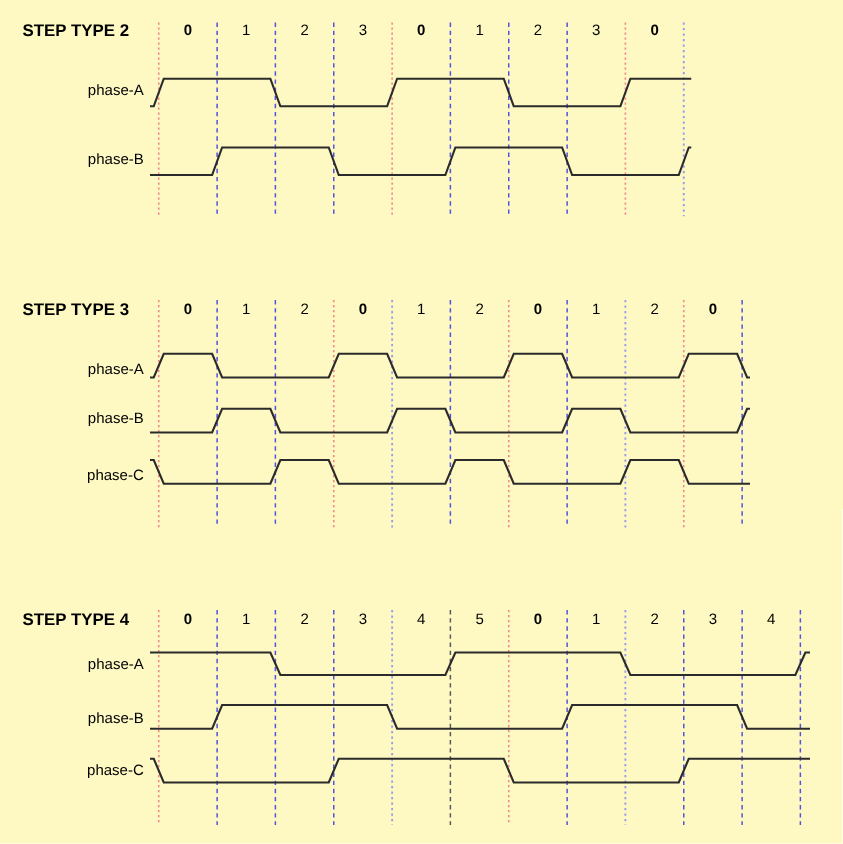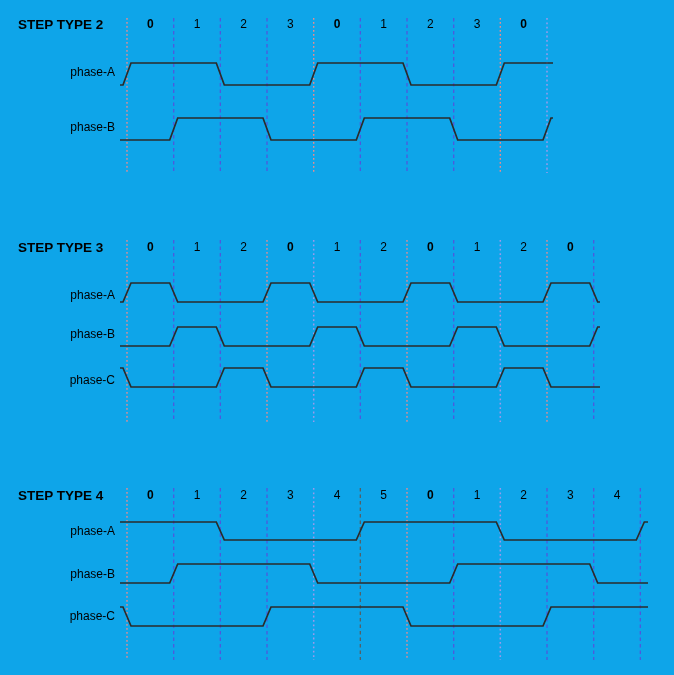--- a/index.html
+++ b/index.html
@@ -1,16 +1,16 @@
 <!DOCTYPE html>
 <html><head>
 <meta charset="utf-8">
 <style>
   html,body{margin:0;padding:0;background:#ffffff;}
-  #stage{position:relative;width:674px;height:675px;background:#0ea5e9;overflow:hidden;
+  #stage{position:relative;width:674px;height:675px;background:#fef9c3;overflow:hidden;
          font-family:"Liberation Sans", sans-serif;}
   svg{position:absolute;left:0;top:0;}
   text{font-family:"Liberation Sans", sans-serif;}
 </style>
 </head>
 <body>
 
 <div id="stage">
   <svg xmlns="http://www.w3.org/2000/svg" width="674" height="675" viewBox="0 0 674 675">
       <g>

